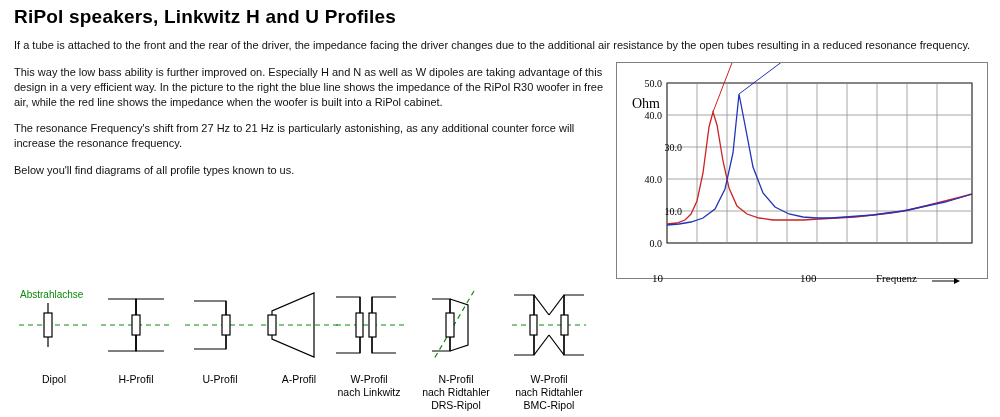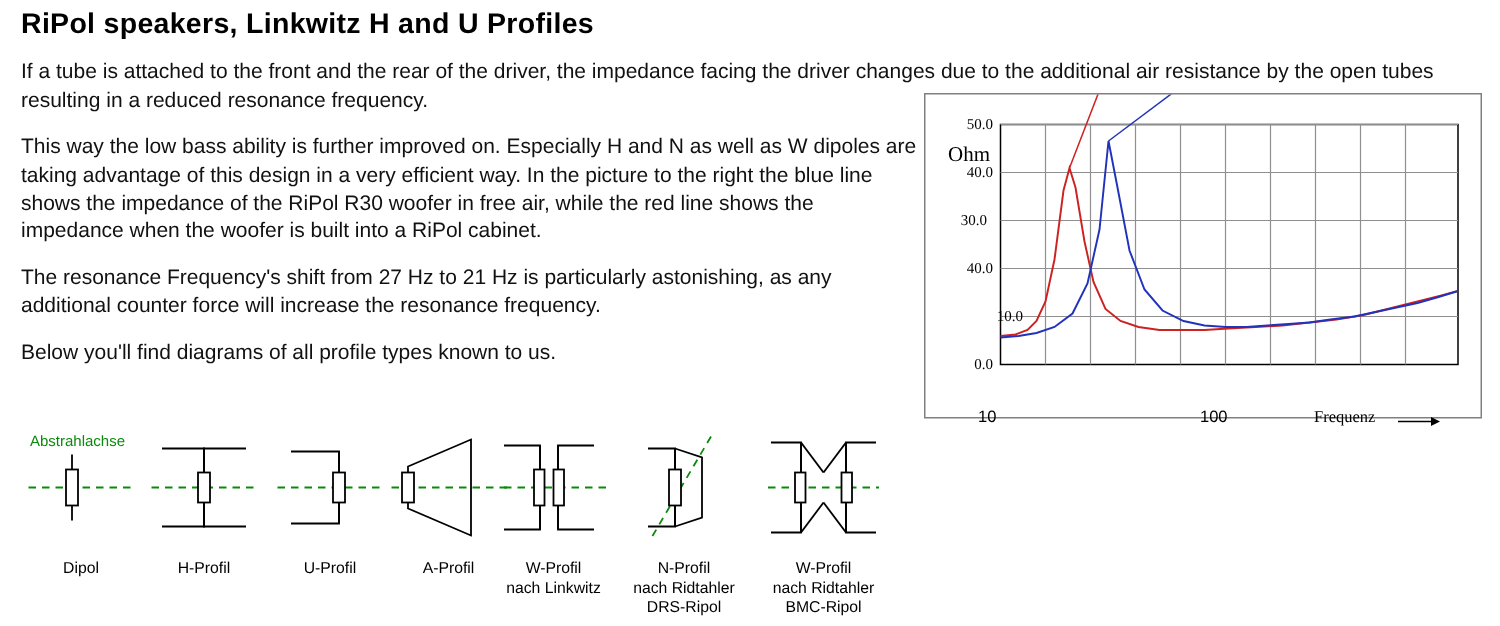--- a/index.html
+++ b/index.html
@@ -31,21 +31,21 @@
     color: #000000;
   }
   .text-col {
     position: absolute;
     left: 14px;
     top: 38px;
     width: 975px;
   }
   .text-col p {
     margin: 0 0 12px 0;
-    font-size: 14px;
+    font-size: 11px;
     line-height: 1.35;
     color: #111;
   }
   .p-wide { width: 975px; }
   .p-narrow { width: 600px; }
   
   .chart-box {
     position: absolute;
     left: 616px;
     top: 62px;
@@ -81,21 +81,21 @@
   .arrow-freq {
     position: absolute;
     left: 932px;
     top: 277px;
     width: 28px;
     height: 8px;
   }
   .xtick {
     position: absolute;
     font-size: 11px;
-    font-family: Liberation Sans, sans-serif;
+    font-family: Liberation Serif, serif;
   }
   .ohm-label {
     position: absolute;
     left: 632px;
     top: 96px;
     font-size: 14px;
     font-family: "Liberation Serif", serif;
   }
   .ytick {
     position: absolute;
@@ -179,21 +179,21 @@
       <polyline fill="none" stroke="#2233bb" stroke-width="1.3" points="50,162 62,161 74,159 86,155 98,146 108,126 116,90 122,31 128,62 136,104 146,130 158,144 172,151 186,154 200,155 214,155 228,154 242,153 256,152 270,150 286,148 300,145 314,142 328,139 342,135 355,131"></polyline>
 
       <line x1="96" y1="49" x2="118" y2="-8" stroke="#cc2222" stroke-width="1"></line>
       <line x1="122" y1="31" x2="174" y2="-8" stroke="#2233bb" stroke-width="1"></line>
     </svg>
   </div>
 
   <div class="ohm-label">Ohm</div>
   <div class="ytick" style="left:628px; top:78px;">50.0</div>
   <div class="ytick" style="left:628px; top:110px;">40.0</div>
-  <div class="ytick" style="left:624px; top:142px;">30.0</div>
+  <div class="ytick" style="left:648px; top:142px;">30.0</div>
   <div class="ytick" style="left:628px; top:174px;">40.0</div>
   <div class="ytick" style="left:648px; top:206px;">10.0</div>
   <div class="ytick" style="left:628px; top:238px;">0.0</div>
 
   <div class="xtick" style="left:652px; top:272px;">10</div>
   <div class="xtick" style="left:800px; top:272px;">100</div>
   <div class="axis-label-freq">Frequenz</div>
   <svg class="arrow-freq" viewBox="0 0 28 8">
     <line x1="0" y1="4" x2="22" y2="4" stroke="#000" stroke-width="1"></line>
     <polygon points="22,1 28,4 22,7" fill="#000"></polygon>

